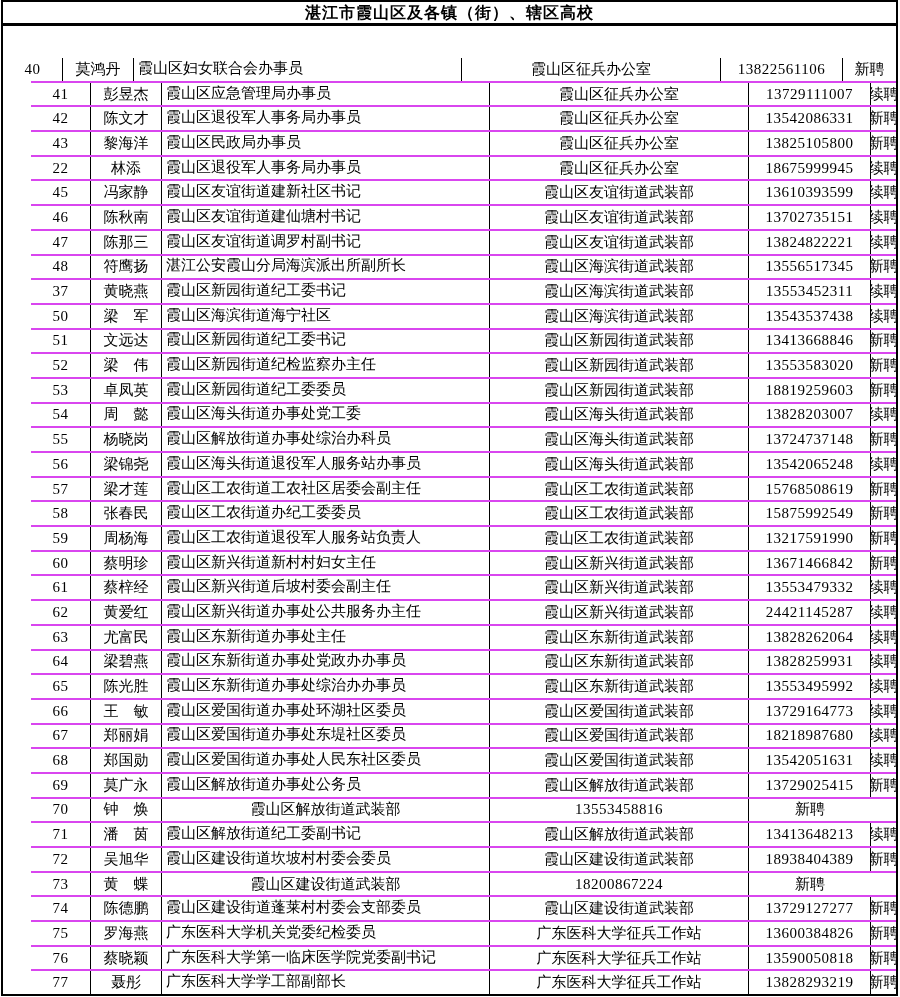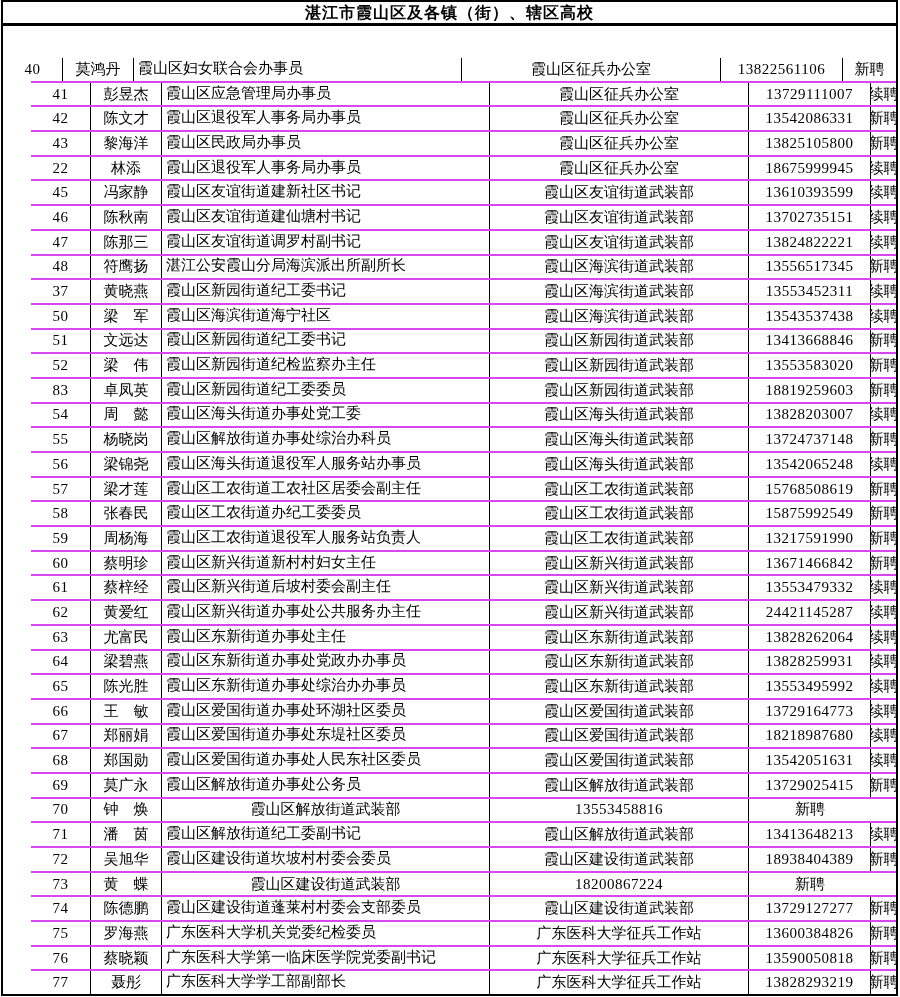--- a/index.html
+++ b/index.html
@@ -198,21 +198,21 @@
   <div class="row">
     <div class="cell c-no">52</div>
     <div class="cell c-name">梁　伟</div>
     <div class="cell c-position">霞山区新园街道纪检监察办主任</div>
     <div class="cell c-org">霞山区新园街道武装部</div>
     <div class="cell c-phone">13553583020</div>
     <div class="cell c-status">新聘</div>
   </div>
 
   <div class="row">
-    <div class="cell c-no">83</div>
+    <div class="cell c-no">53</div>
     <div class="cell c-name">卓凤英</div>
     <div class="cell c-position">霞山区新园街道纪工委委员</div>
     <div class="cell c-org">霞山区新园街道武装部</div>
     <div class="cell c-phone">18819259603</div>
     <div class="cell c-status">新聘</div>
   </div>
 
   <div class="row">
     <div class="cell c-no">54</div>
     <div class="cell c-name">周　懿</div>

